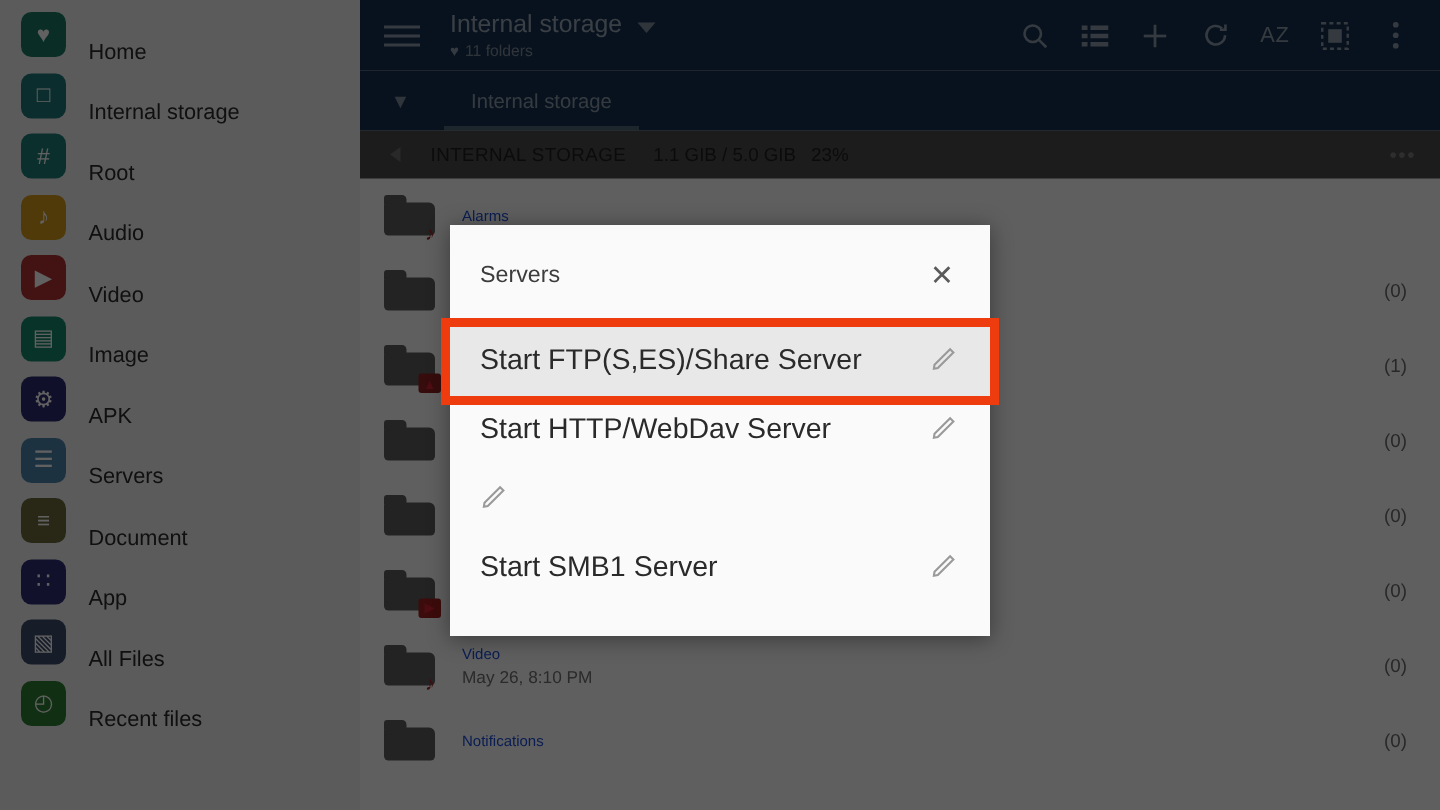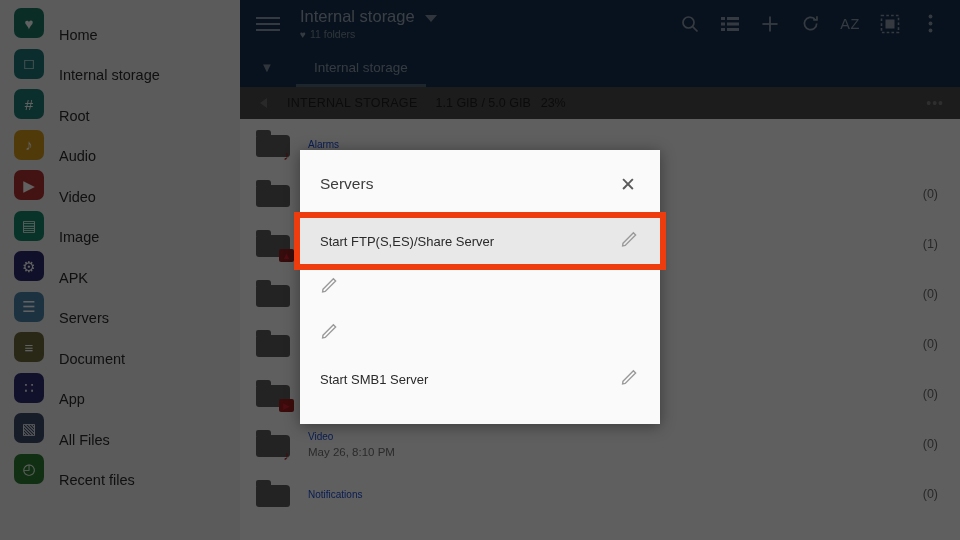--- a/index.html
+++ b/index.html
@@ -63,21 +63,21 @@
   .fname{font-size:10px;color:#1d4ed8;}
   .fdate{font-size:11.5px;color:#6f6f6f;margin-top:4px;}
   .fcount{margin-left:auto;margin-right:22px;font-size:12.5px;color:#6b6b6b;}
   
   #scrim{position:absolute;inset:0;background:rgba(0,0,0,.62);}
   #dialog{position:absolute;left:300px;top:150px;width:360px;background:#fafafa;box-shadow:0 2px 14px rgba(0,0,0,.4);}
   #dlg-head{height:68px;display:flex;align-items:center;padding:0 20px;box-sizing:border-box;}
   #dlg-title{font-size:15.5px;color:#3c3c3c;flex:1;}
   #dlg-close{width:24px;height:24px;display:flex;align-items:center;justify-content:center;color:#5a5a5a;font-size:19px;line-height:1;}
   .dlg-row{height:46px;display:flex;align-items:center;padding:0 20px;box-sizing:border-box;position:relative;}
-  .dlg-row .lbl{font-size:13px;color:#2a2a2a;flex:1;}
+  .dlg-row .lbl{font-size:19px;color:#2a2a2a;flex:1;}
   .pencil{width:20px;height:20px;color:#9a9a9a;}
   .dlg-row.sel{background:#e8e8e8;outline:6px solid #ef3c0e;outline-offset:0;z-index:5;}
   #dlg-pad{height:22px;}
 </style>
 </head>
 <body>
 
 <div id="sidebar">
   <div id="bm-list">
       <div class="bm-item">
@@ -307,20 +307,21 @@
     <div id="dlg-close">✕</div>
   </div>
   <div id="dlg-rows">
       <div class="dlg-row sel" style="outline-color: rgb(239, 60, 14);">
         <div class="lbl">Start FTP(S,ES)/Share Server</div>
         <span><svg class="pencil" viewBox="0 0 20 20" fill="none" stroke="#9a9a9a" stroke-width="1.4">
             <path d="M3 16.2 L13.4 5.8 L15.6 8 L5.2 18.4 L2.6 18.8 Z" transform="translate(0,-2)"></path>
           </svg></span>
       </div>
       <div class="dlg-row">
+        <div class="lbl">Start HTTP/WebDav Server</div>
         <span><svg class="pencil" viewBox="0 0 20 20" fill="none" stroke="#9a9a9a" stroke-width="1.4">
             <path d="M3 16.2 L13.4 5.8 L15.6 8 L5.2 18.4 L2.6 18.8 Z" transform="translate(0,-2)"></path>
           </svg></span>
       </div>
       <div class="dlg-row">
         <span><svg class="pencil" viewBox="0 0 20 20" fill="none" stroke="#9a9a9a" stroke-width="1.4">
             <path d="M3 16.2 L13.4 5.8 L15.6 8 L5.2 18.4 L2.6 18.8 Z" transform="translate(0,-2)"></path>
           </svg></span>
       </div>
       <div class="dlg-row">

